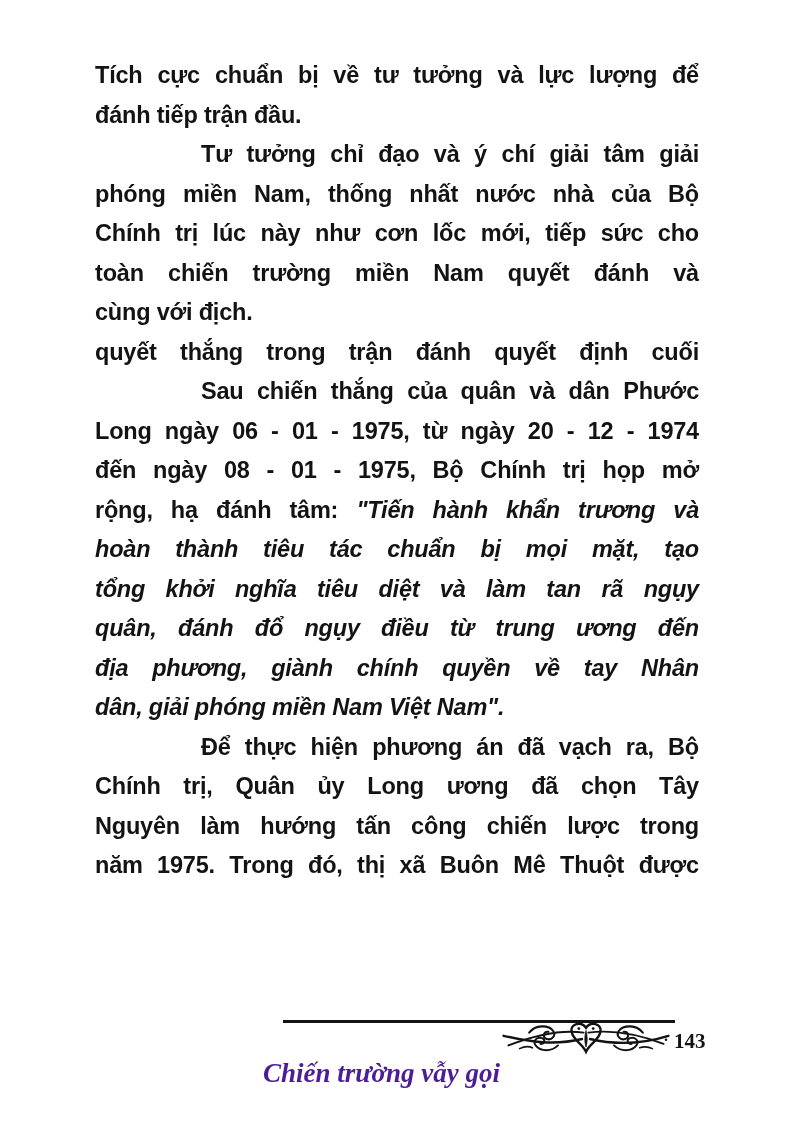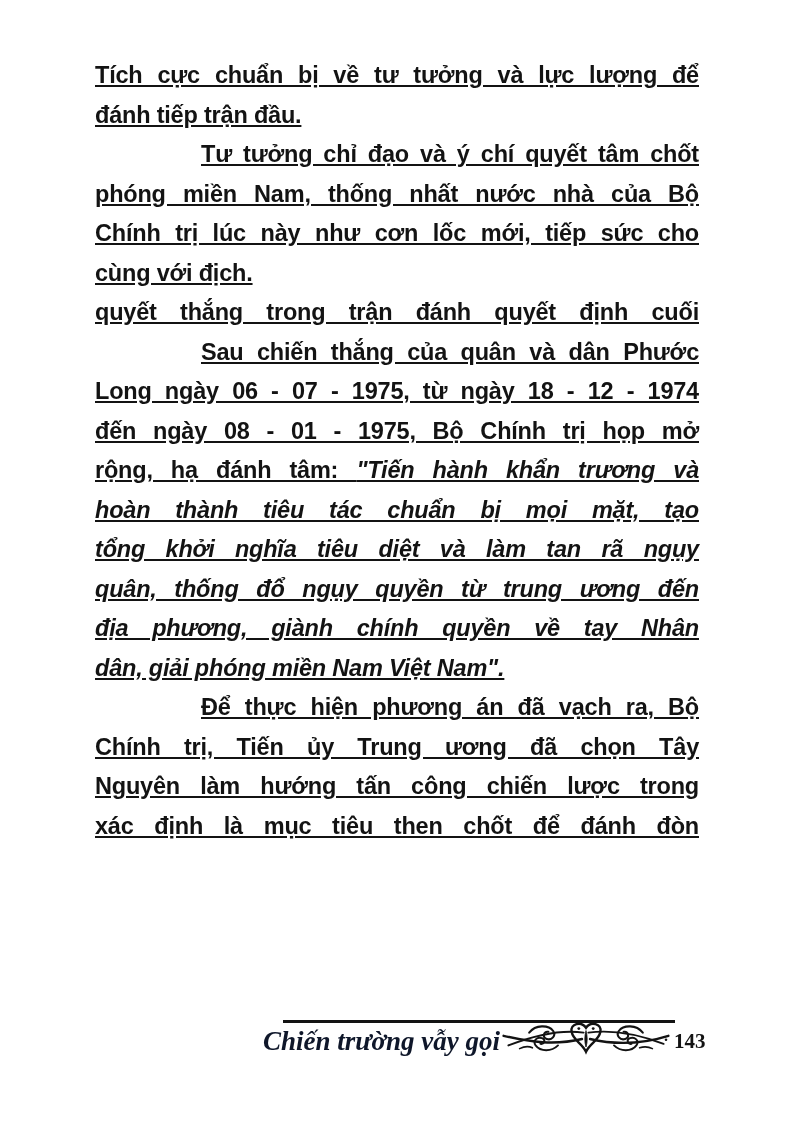--- a/index.html
+++ b/index.html
@@ -12,21 +12,20 @@
   .page{
     position:relative;
     width:793px;height:1123px;
     background:#ffffff;
     color:#131313;
   }
   .text-block{
     position:absolute;
     left:95px; top:56px;
     width:604px;
-    text-decoration:underline;
   }
   .para{margin:0;padding:0;}
   .line{
     font-size:23.5px;
     font-weight:bold;
     letter-spacing:-0.2px;
     line-height:39.5px;
     height:39.5px;
     text-align:justify;
     text-align-last:justify;
@@ -61,21 +60,22 @@
     display:flex;
     align-items:flex-start;
   }
   .running-title{
     font-family:"Liberation Serif", serif;
     font-style:italic;
     font-weight:bold;
     font-size:27px;
     line-height:34px;
     white-space:nowrap;
-    color:#0f172a;
+    color:#4c1d95;
+    margin-top:32px;
   }
   .ornament{
     width:168px;
     height:42px;
     margin:-6px 0 0 2px;
     flex:0 0 auto;
   }
   .page-number{
     font-family:Liberation Serif, serif;
     font-size:21px;
@@ -89,42 +89,43 @@
 <body>
 
 <div class="page">
 
   <div class="text-block" id="text-block">
       <div class="para">
         <div class="line"><span class="seg">Tích cực chuẩn bị về tư tưởng và lực lượng để</span></div>
         <div class="line last"><span class="seg">đánh tiếp trận đầu.</span></div>
       </div>
       <div class="para">
-        <div class="line indent"><span class="seg">Tư tưởng chỉ đạo và ý chí quyết tâm chốt</span></div>
+        <div class="line indent"><span class="seg">Tư tưởng chỉ đạo và ý chí giải tâm giải</span></div>
         <div class="line"><span class="seg">phóng miền Nam, thống nhất nước nhà của Bộ</span></div>
         <div class="line"><span class="seg">Chính trị lúc này như cơn lốc mới, tiếp sức cho</span></div>
+        <div class="line"><span class="seg">toàn chiến trường miền Nam quyết đánh và</span></div>
         <div class="line last"><span class="seg">cùng với địch.</span></div>
         <div class="line"><span class="seg">quyết thắng trong trận đánh quyết định cuối</span></div>
       </div>
       <div class="para">
         <div class="line indent"><span class="seg">Sau chiến thắng của quân và dân Phước</span></div>
-        <div class="line"><span class="seg">Long ngày 06 - 07 - 1975, từ ngày 18 - 12 - 1974</span></div>
+        <div class="line"><span class="seg">Long ngày 06 - 01 - 1975, từ ngày 20 - 12 - 1974</span></div>
         <div class="line"><span class="seg">đến ngày 08 - 01 - 1975, Bộ Chính trị họp mở</span></div>
         <div class="line"><span class="seg">rộng, hạ đánh tâm: </span><span class="seg italic">"Tiến hành khẩn trương và</span></div>
         <div class="line"><span class="seg italic">hoàn thành tiêu tác chuẩn bị mọi mặt, tạo</span></div>
         <div class="line"><span class="seg italic">tổng khởi nghĩa tiêu diệt và làm tan rã ngụy</span></div>
-        <div class="line"><span class="seg italic">quân, thống đổ ngụy quyền từ trung ương đến</span></div>
+        <div class="line"><span class="seg italic">quân, đánh đổ ngụy điều từ trung ương đến</span></div>
         <div class="line"><span class="seg italic">địa phương, giành chính quyền về tay Nhân</span></div>
         <div class="line last"><span class="seg italic">dân, giải phóng miền Nam Việt Nam".</span></div>
       </div>
       <div class="para">
         <div class="line indent"><span class="seg">Để thực hiện phương án đã vạch ra, Bộ</span></div>
-        <div class="line"><span class="seg">Chính trị, Tiến ủy Trung ương đã chọn Tây</span></div>
+        <div class="line"><span class="seg">Chính trị, Quân ủy Long ương đã chọn Tây</span></div>
         <div class="line"><span class="seg">Nguyên làm hướng tấn công chiến lược trong</span></div>
-        <div class="line"><span class="seg">xác định là mục tiêu then chốt để đánh đòn</span></div>
+        <div class="line"><span class="seg">năm 1975. Trong đó, thị xã Buôn Mê Thuột được</span></div>
       </div>
     </div>
 
   <div class="footer">
     <div class="footer-rule"></div>
     <div class="footer-row">
       <span class="running-title">Chiến trường vẫy gọi</span>
       <svg class="ornament" viewBox="0 0 210 52" xmlns="http://www.w3.org/2000/svg" fill="none" stroke="#131313" stroke-linecap="round">
 
         <path d="M2,22 C36,30 66,34 100,26" stroke-width="3"></path>

